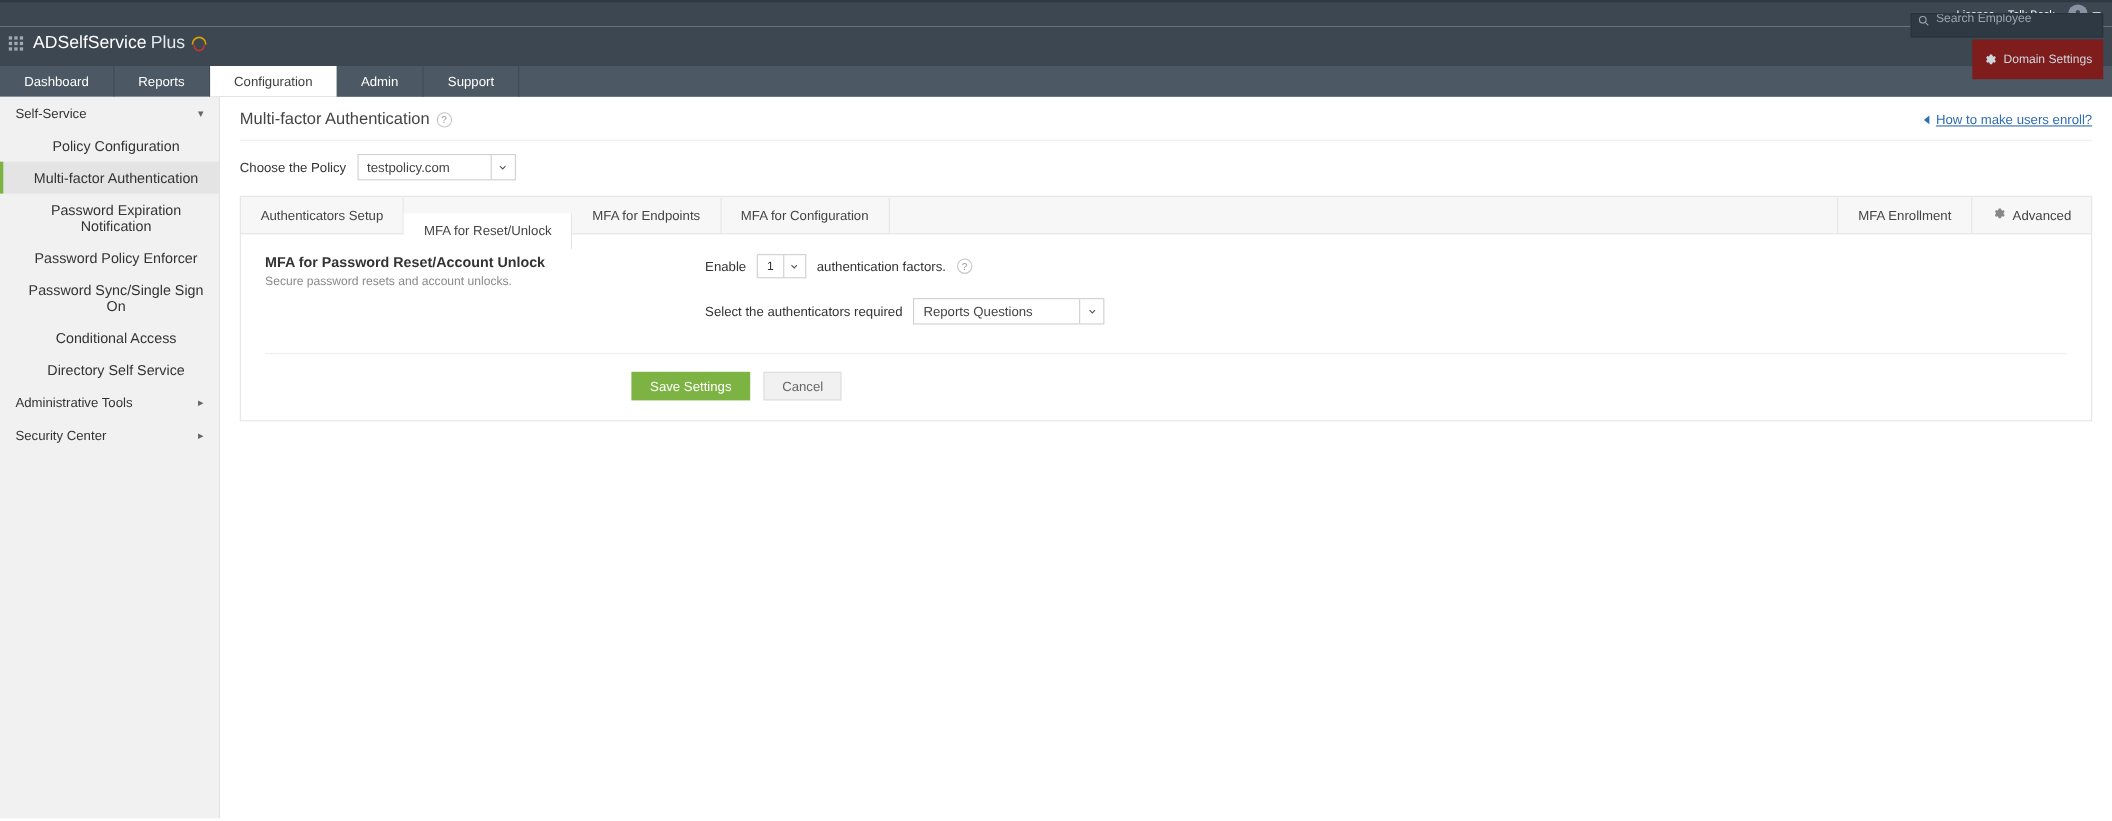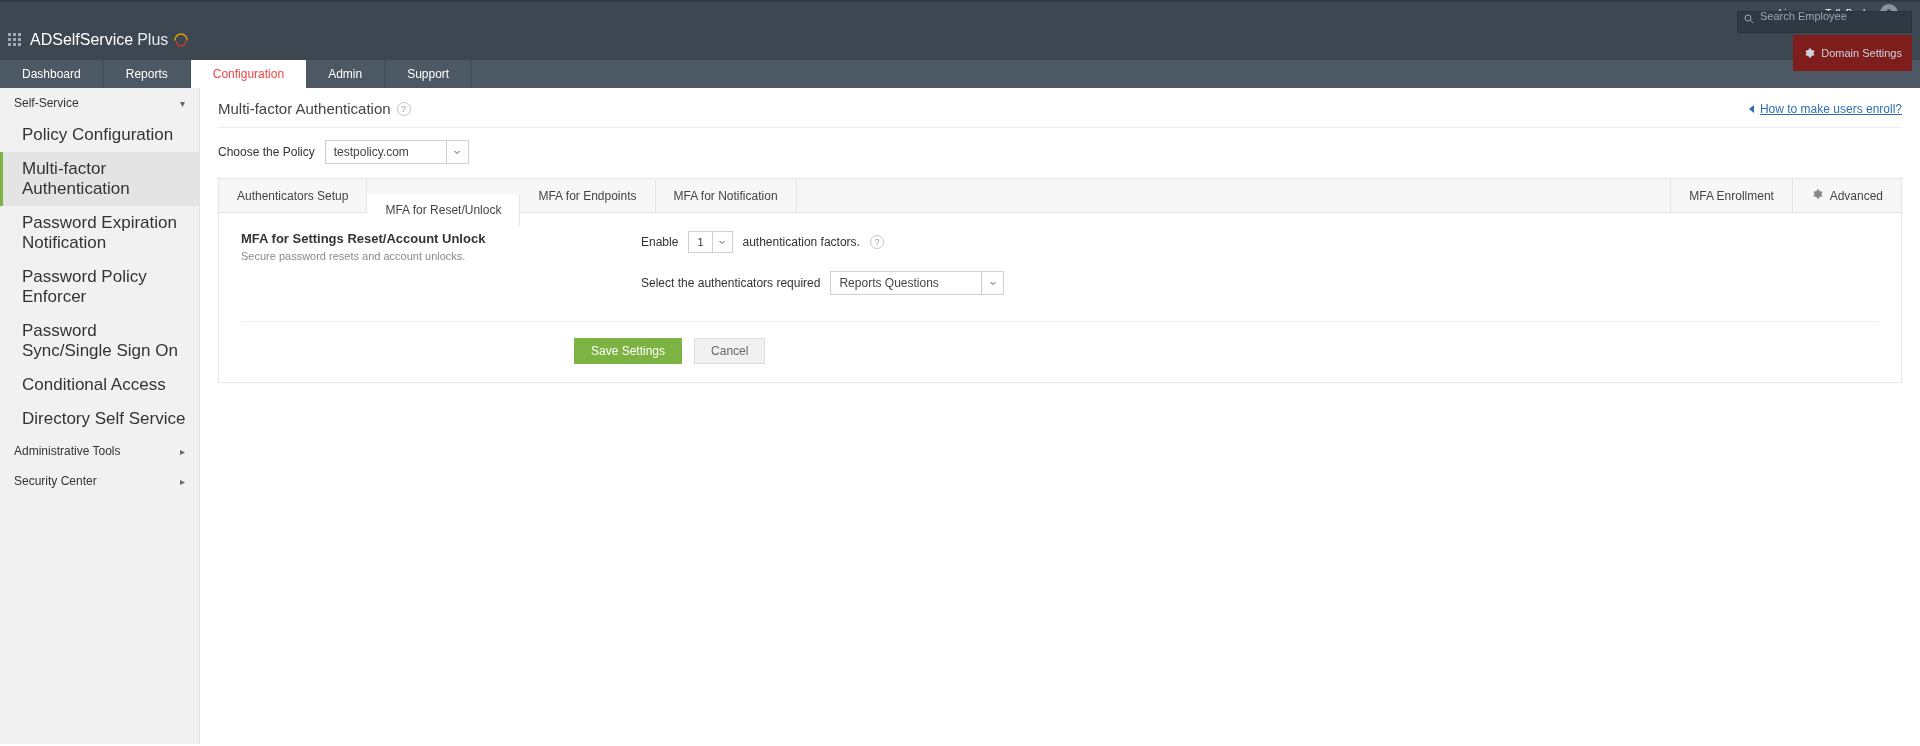--- a/index.html
+++ b/index.html
@@ -19,29 +19,29 @@
   .brand-text .plus { font-weight:300; margin-left:2px; color:#e4e9ee; }
   .brand-swirl { margin-left:4px; }
   .search-box { position:relative; }
   .search-box input { background:#2f3943; border:1px solid #2a333c; color:#b9c4cd; height:22px; width:175px; padding:0 6px 12px 22px; font-size:11px; outline:none; }
   .search-box input::placeholder { color:#9aa6b1; }
   .search-box .sicon { position:absolute; left:6px; top:4px; width:12px; height:12px; }
   .domain-settings { background:#7f1d1d; color:#cdd6de; font-size:11px; height:36px; display:flex; align-items:center; padding:0 10px; gap:6px; }
   
   .tabbar { background:#4c5863; display:flex; align-items:stretch; height:28px; }
   .tab { color:#fff; font-size:12px; padding:0 22px; display:flex; align-items:center; cursor:pointer; }
-  .tab.active { background:#fff; color:#ef4444; }
+  .tab.active { background:#fff; color:#404040; }
   .tab:not(.active){ border-right:1px solid #3f4b55; }
   
   .layout { display:flex; min-height:calc(100vh - 90px); }
   .sidebar { width:200px; background:#f1f1f1; border-right:1px solid #e3e3e3; }
   .side-section { padding:8px 14px; font-size:12px; color:#333; display:flex; align-items:center; justify-content:space-between; cursor:pointer; }
   .chev { font-size:10px; color:#666; }
   .side-items { }
-  .side-item { padding:7px 10px 7px 22px; font-size:17px; color:#333; cursor:pointer; }
+  .side-item { padding:7px 10px 7px 22px; font-size:13px; color:#333; cursor:pointer;text-align:center; }
   .side-item.active { background:#e4e4e4; border-left:3px solid #7cb342; padding-left:19px; }
   .content { flex:1; padding:8px 18px 18px 18px; position:relative; }
   .content-head { display:flex; align-items:center; justify-content:space-between; border-bottom:1px solid #eee; padding:4px 0 10px 0; }
   .content-title { font-size:15px; color:#444; display:flex; align-items:center; gap:6px; }
   .help-icn { width:14px; height:14px; border:1px solid #c6c6c6; border-radius:50%; display:inline-flex; align-items:center; justify-content:center; font-size:9px; color:#9a9a9a; }
   .how-link { color:#2e6db3; font-size:12px; display:flex; align-items:center; gap:6px; }
   .tri-left { width:0; height:0; border-top:4px solid transparent; border-bottom:4px solid transparent; border-right:5px solid #2e6db3; display:inline-block; }
   .policy-row { display:flex; align-items:center; gap:10px; margin:12px 0 14px 0; font-size:12px; }
   .select-like { display:flex; align-items:center; border:1px solid #cfcfcf; height:24px; }
   .select-like .val { padding:0 30px 0 8px; font-size:12px; color:#444; min-width:120px; }
@@ -181,35 +181,35 @@
               <path d="M7 10l5 5 5-5" stroke="#555" stroke-width="2" fill="none"></path>
             </svg>
         </span>
       </div>
     </div>
 
     <div class="inner-tab-row">
       <div class="inner-tab">Authenticators Setup</div>
       <div class="inner-tab active">MFA for Reset/Unlock</div>
       <div class="inner-tab">MFA for Endpoints</div>
-      <div class="inner-tab">MFA for Notification</div>
+      <div class="inner-tab">MFA for Configuration</div>
       <div class="inner-tab-spacer"></div>
       <div class="inner-tab util">MFA Enrollment</div>
       <div class="inner-tab util">
         <svg class="gear-svg gear" viewBox="0 0 24 24">
             <path d="M12 8a4 4 0 100 8 4 4 0 000-8zm9 4a7 7 0 00-.1-1l2-1.6-2-3.4-2.4 1a7 7 0 00-1.7-1L16 3h-4l-.8 2.9a7 7 0 00-1.7 1l-2.4-1-2 3.4L7 11a7 7 0 000 2l-2 1.6 2 3.4 2.4-1a7 7 0 001.7 1L12 21h4l.8-2.9a7 7 0 001.7-1l2.4 1 2-3.4-2-1.6c.1-.3.1-.7.1-1z"></path>
           </svg>
         <span>Advanced</span>
       </div>
     </div>
 
     <div class="panel">
       <div class="panel-row">
         <div class="panel-left" style="width:300px;">
-          <h3>MFA for Settings Reset/Account Unlock</h3>
+          <h3>MFA for Password Reset/Account Unlock</h3>
           <div class="sub">Secure password resets and account unlocks.</div>
         </div>
         <div class="panel-right" style="flex:1;">
           <div class="form-line">
             <span>Enable</span>
             <div class="num-sel">
               <span class="v">1</span>
               <span class="dd">
                 <svg class="icon" viewBox="0 0 24 24">
                     <path d="M7 10l5 5 5-5" stroke="#555" stroke-width="2" fill="none"></path>

